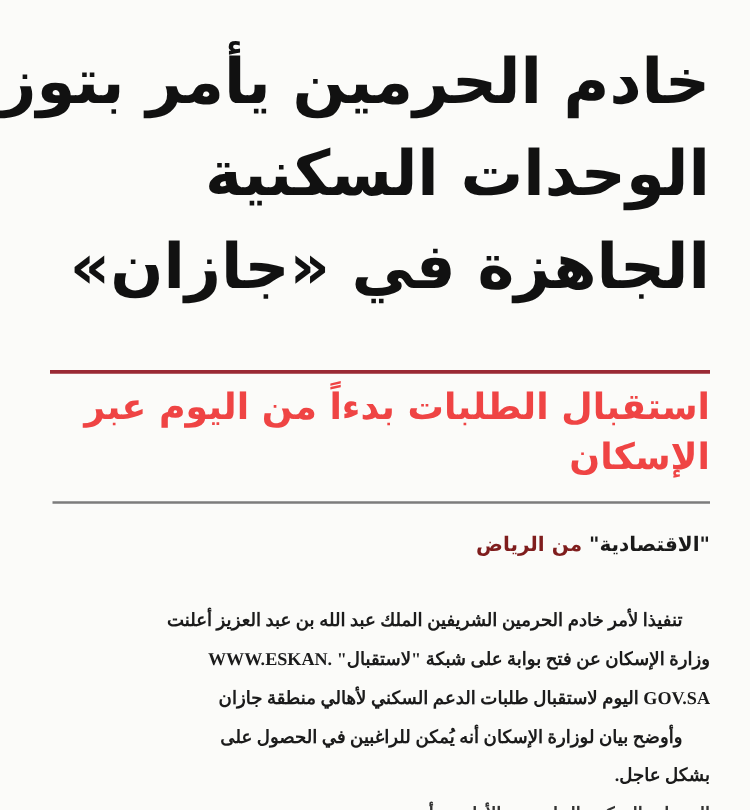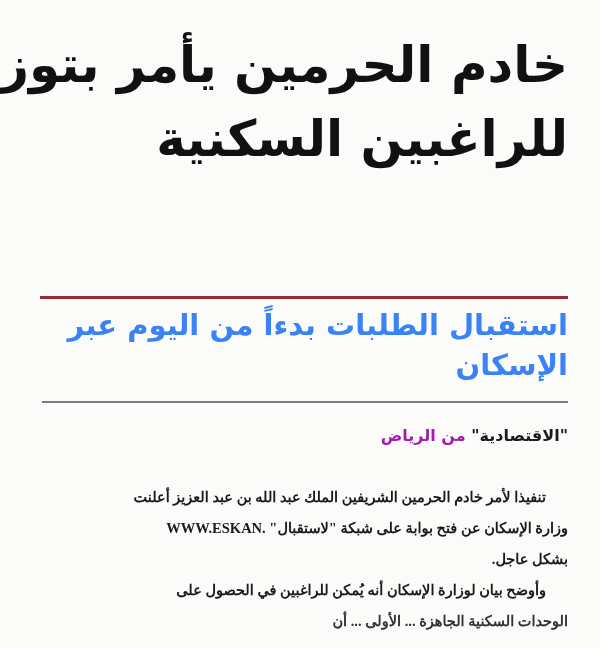--- a/index.html
+++ b/index.html
@@ -47,21 +47,21 @@
   .subhead {
     position: absolute;
     right: 32px;
     left: 40px;
     top: 305px;
     margin: 0;
     font-family: "DejaVu Sans", sans-serif;
     font-weight: bold;
     font-size: 29px;
     line-height: 40px;
-    color: #3b82f6;
+    color: #ef4444;
   }
   .subhead span { display: block; white-space: nowrap; }
   .rule-gray {
     position: absolute;
     left: 42px;
     right: 32px;
     top: 401px;
     height: 2px;
     background: #7c7c7c;
   }
@@ -69,21 +69,21 @@
     position: absolute;
     right: 32px;
     top: 424px;
     font-family: "DejaVu Sans", sans-serif;
     font-weight: bold;
     font-size: 16px;
     line-height: 24px;
     white-space: nowrap;
   }
   .byline .source { color: #1a1a1a; }
-  .byline .loc { color: #a21caf; }
+  .byline .loc { color: #7f1d1d; }
   .body-text {
     position: absolute;
     right: 32px;
     left: 36px;
     top: 482px;
     font-family: "DejaVu Sans", sans-serif;
     font-weight: bold;
     font-size: 14.5px;
     line-height: 31px;
     color: #1b1b1b;
@@ -100,39 +100,41 @@
     color: #333;
   }
 </style>
 </head>
 <body>
 
 <div class="page">
 
   <h1 class="headline">
     <span>خادم الحرمين يأمر بتوزيع</span>
-    <span>للراغبين السكنية</span>
+    <span>الوحدات السكنية</span>
+    <span>الجاهزة في «جازان»</span>
   </h1>
 
   <div class="rule-red"></div>
 
   <h2 class="subhead">
     <span>استقبال الطلبات بدءاً من اليوم عبر</span>
     <span>الإسكان</span>
   </h2>
 
   <div class="rule-gray"></div>
 
   <div class="byline">
     <span class="source">"الاقتصادية"</span>
     <span> </span>
     <span class="loc">من الرياض</span>
   </div>
 
   <div class="body-text">
     <span class="line indent">تنفيذا لأمر خادم الحرمين الشريفين الملك عبد الله بن عبد العزيز أعلنت</span>
     <span class="line">وزارة الإسكان عن فتح بوابة على شبكة "لاستقبال" .WWW.ESKAN</span>
+    <span class="line">GOV.SA اليوم لاستقبال طلبات الدعم السكني لأهالي منطقة جازان</span>
+    <span class="line indent">وأوضح بيان لوزارة الإسكان أنه يُمكن للراغبين في الحصول على</span>
     <span class="line">بشكل عاجل.</span>
-    <span class="line indent">وأوضح بيان لوزارة الإسكان أنه يُمكن للراغبين في الحصول على</span>
     <span class="line cut">الوحدات السكنية الجاهزة ... الأولى ... أن</span>
   </div>
 
 </div>
 
 </body></html>

